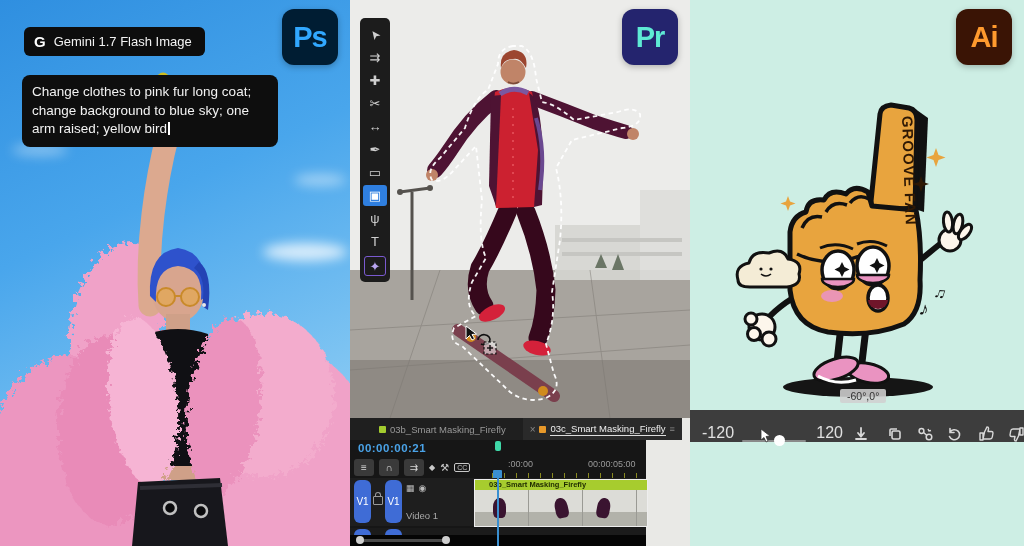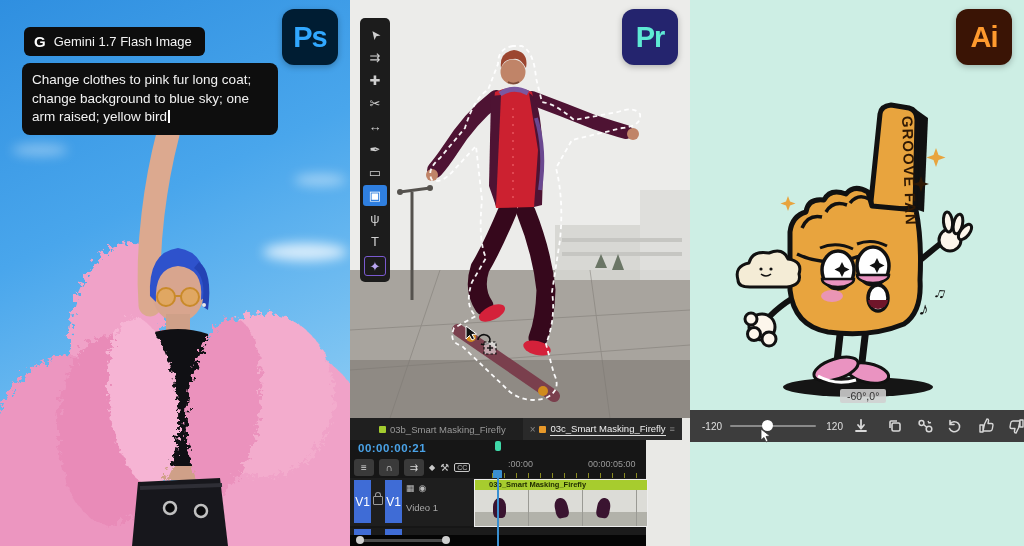--- a/index.html
+++ b/index.html
@@ -16,21 +16,21 @@
     display:flex;align-items:center;justify-content:center;font-weight:bold;font-size:29px;letter-spacing:-1px;
     box-shadow:0 2px 6px rgba(0,0,0,.25);}
   #ps-badge{background:#001d33;color:#31a8ff;}
   #pr-badge{background:#24246e;color:#5eead4;}
   #ai-badge{background:#3a1405;color:#ff9a2e;}
 
   
   #gemini-chip{position:absolute;left:24px;top:27px;background:#0d0d0d;border-radius:6px;
     display:flex;align-items:center;gap:8px;padding:6px 13px 6px 10px;color:#f2f2f2;font-size:13px;}
   #gemini-chip .gicon{font-weight:bold;font-size:15px;color:#fff;}
-  #prompt-box{position:absolute;left:22px;top:63px;width:236px;background:#0e0e0e;border-radius:8px;
+  #prompt-box{position:absolute;left:22px;top:75px;width:236px;background:#0e0e0e;border-radius:8px;
     padding:8px 10px;color:#f2f2f2;font-size:13.5px;line-height:1.38;}
   .caret{display:inline-block;width:1.5px;height:13px;background:#fff;vertical-align:-2px;margin-left:1px;}
 
   
   #pr-toolbar{position:absolute;left:10px;top:18px;width:30px;background:#1c1c1c;border-radius:5px;
     display:flex;flex-direction:column;align-items:center;padding:6px 0;gap:2px;z-index:5;}
   .tool{width:24px;height:21px;display:flex;align-items:center;justify-content:center;
     color:#cfcfcf;font-size:13px;border-radius:3px;}
   .tool.active{background:#2f7fe0;color:#fff;}
   .tool.plugin{border:1px solid #7a5ad0;color:#b9a5f0;height:18px;width:20px;margin-top:2px;}
@@ -52,45 +52,45 @@
   .cc-box{border:1px solid #c8c8c8;border-radius:2px;font-size:7px;padding:0 2px;color:#c8c8c8;}
   #ruler{position:absolute;top:38px;left:142px;right:0;height:22px;border-bottom:2px solid #b9b923;}
   #ruler .rlabel{position:absolute;top:3px;font-size:9px;color:#9a9a9a;}
   #ruler .ticks{position:absolute;bottom:0;left:0;right:0;height:5px;
      background:repeating-linear-gradient(90deg,#8a8a20 0 1px,transparent 1px 12px);}
   #marker-green{position:absolute;top:23px;left:145px;width:6px;height:10px;border-radius:2px;background:#3fd8a8;}
   #playhead-head{position:absolute;top:52px;left:143px;width:9px;height:9px;background:#3a8fd0;border-radius:1px;}
   #playhead-line{position:absolute;top:60px;left:147px;width:1.5px;height:76px;background:#3a8fd0;z-index:4;}
   #tracks{position:absolute;top:60px;left:0;right:0;height:64px;}
   #track1{position:absolute;top:0;left:0;right:0;height:48px;background:#1e1e1e;}
-  .vbox{position:absolute;top:2px;width:17px;height:43px;background:#3f6cd6;border-radius:0;
-    color:#fff;font-size:12px;display:flex;align-items:center;justify-content:center;}
+  .vbox{position:absolute;top:2px;width:17px;height:43px;background:#3f6cd6;border-radius:6px;
+    color:#fff;font-size:10px;display:flex;align-items:center;justify-content:center;}
   .lockico{position:absolute;top:18px;left:23px;width:8px;height:7px;border:1.5px solid #999;border-radius:1px;}
   .lockico::before{content:"";position:absolute;left:1px;top:-5px;width:4px;height:4px;border:1.5px solid #999;border-bottom:none;border-radius:3px 3px 0 0;}
   .trk-icons{position:absolute;left:56px;top:5px;color:#bbb;font-size:9px;letter-spacing:4px;}
-  .trk-label{position:absolute;left:56px;top:24px;color:#a8a8a8;font-size:9.5px;}
+  .trk-label{position:absolute;left:56px;top:32px;color:#a8a8a8;font-size:9.5px;}
   #clip{position:absolute;left:124px;top:1px;right:-2px;height:46px;border:1px solid #eee;background:#c9c9c4;}
   #clip-header{height:10px;background:#a7cc2e;color:#1e2a00;font-size:7.5px;font-weight:bold;
      line-height:10px;padding-left:14px;white-space:nowrap;overflow:hidden;}
   #clip-fx{position:absolute;left:2px;top:12px;width:8px;height:8px;background:#ddd;border:1px solid #777;
      font-size:5px;color:#333;line-height:8px;text-align:center;}
   #clip-thumbs{position:absolute;left:0;right:0;top:10px;bottom:0;display:flex;overflow:hidden;
      background:linear-gradient(#d8d8d3,#bdbdb7);}
   .thumb{flex:0 0 53px;height:100%;border-right:1px solid #9a9a94;position:relative;
      background:linear-gradient(#dcdcd7 60%,#b2b2aa 60%);}
   .thumb .fig{position:absolute;top:8px;width:13px;height:20px;background:#3a1430;border-radius:45% 45% 30% 30%;}
   #track2{position:absolute;top:50px;left:0;right:0;height:14px;background:#1b1b1b;}
   .vbox.stub{top:1px;height:18px;}
   #tl-scroll{position:absolute;bottom:0;left:0;right:0;height:11px;background:#050505;}
   #tl-scroll .bar{position:absolute;top:4px;left:10px;width:86px;height:3px;background:#4a4a4a;border-radius:2px;}
   #tl-scroll .dot{position:absolute;top:1px;width:8px;height:8px;border-radius:50%;background:#cfcfcf;}
 
   
   #ai-bar{position:absolute;left:0;top:410px;width:334px;height:32px;background:#3d3d3d;
-     display:flex;align-items:center;color:#e0e0e0;font-size:10px;}
+     display:flex;align-items:flex-end;color:#e0e0e0;font-size:16px;}
   #ai-bar .lbl{flex:0 0 auto;}
   #slider{position:relative;width:118px;height:2px;background:#8a8a8a;border-radius:1px;margin:0 10px 0 8px;}
   #slider .knob{position:absolute;top:-5px;left:32px;width:11px;height:11px;border-radius:50%;background:#fff;}
   .bar-ico{width:16px;height:16px;flex:0 0 auto;}
   .bar-ico svg{display:block;}
   #ai-tooltip{position:absolute;left:150px;top:389px;background:rgba(208,208,208,.88);border-radius:2px;
      padding:1px 7px;font-size:10.5px;color:#333;}
   #ai-cursor{position:absolute;left:70px;top:429px;z-index:3;}
 </style>
 </head>

